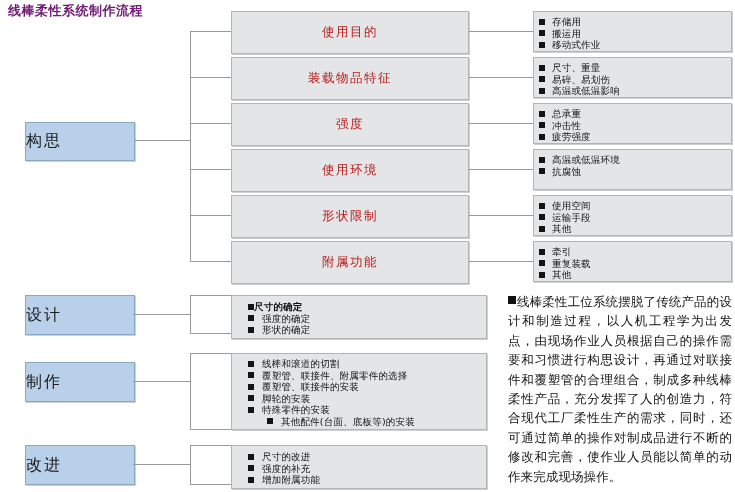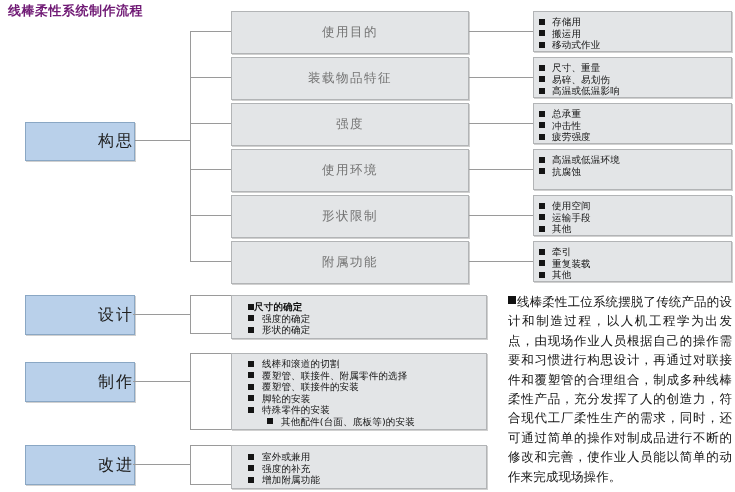--- a/index.html
+++ b/index.html
@@ -18,31 +18,31 @@
     font-size:13px;font-weight:bold;letter-spacing:0.5px;
     color:#701a75;
   }
 
   
   .stage-box{
     position:absolute;
     background:#b9d0ea;
     border:1px solid #8aa7c4;
     box-shadow:1px 1px 0 rgba(120,120,120,.35);
-    display:flex;align-items:center;justify-content:flex-end;
+    display:flex;align-items:center;justify-content:flex-start;
     font-size:16px;color:#202020;
     letter-spacing:2px;
   }
   .mid-box{
     position:absolute;
     background:#e3e5e7;
     border:1px solid #b2b4b6;
     box-shadow:1px 1px 0 rgba(150,150,150,.45);
     display:flex;align-items:center;justify-content:center;
-    font-size:12.5px;color:#737373;
+    font-size:12.5px;color:#b91c1c;
     letter-spacing:1.5px;
   }
   .detail-box{
     position:absolute;
     background:#e3e5e7;
     border:1px solid #b2b4b6;
     box-shadow:1px 1px 0 rgba(150,150,150,.45);
     padding:4px 0 4px 0;
     box-sizing:border-box;
   }
@@ -212,21 +212,21 @@
       <li style="padding-left:30px;"><span class="bullet" style="left:16px;"></span><span>覆塑管、联接件、附属零件的选择</span></li>
       <li style="padding-left:30px;"><span class="bullet" style="left:16px;"></span><span>覆塑管、联接件的安装</span></li>
       <li style="padding-left:30px;"><span class="bullet" style="left:16px;"></span><span>脚轮的安装</span></li>
       <li style="padding-left:30px;"><span class="bullet" style="left:16px;"></span><span>特殊零件的安装</span></li>
       <li style="padding-left:30px;margin-left:19px;"><span class="bullet" style="left:16px;"></span><span>其他配件(台面、底板等)的安装</span></li>
     </ul>
   </div>
 
   <div class="detail-box" style="left:231px;top:445px;width:256px;height:44px;padding-top:5px;">
     <ul>
-      <li style="padding-left:30px;"><span class="bullet" style="left:16px;"></span><span>室外或兼用</span></li>
+      <li style="padding-left:30px;"><span class="bullet" style="left:16px;"></span><span>尺寸的改进</span></li>
       <li style="padding-left:30px;"><span class="bullet" style="left:16px;"></span><span>强度的补充</span></li>
       <li style="padding-left:30px;"><span class="bullet" style="left:16px;"></span><span>增加附属功能</span></li>
     </ul>
   </div>
 
   <div class="note">
     <span class="sq"></span><span>线棒柔性工位系统摆脱了传统产品的设计和制造过程，以人机工程学为出发点，由现场作业人员根据自己的操作需要和习惯进行构思设计，再通过对联接件和覆塑管的合理组合，制成多种线棒柔性产品，充分发挥了人的创造力，符合现代工厂柔性生产的需求，同时，还可通过简单的操作对制成品进行不断的修改和完善，使作业人员能以简单的动作来完成现场操作。</span>
   </div>
 
 </div>

